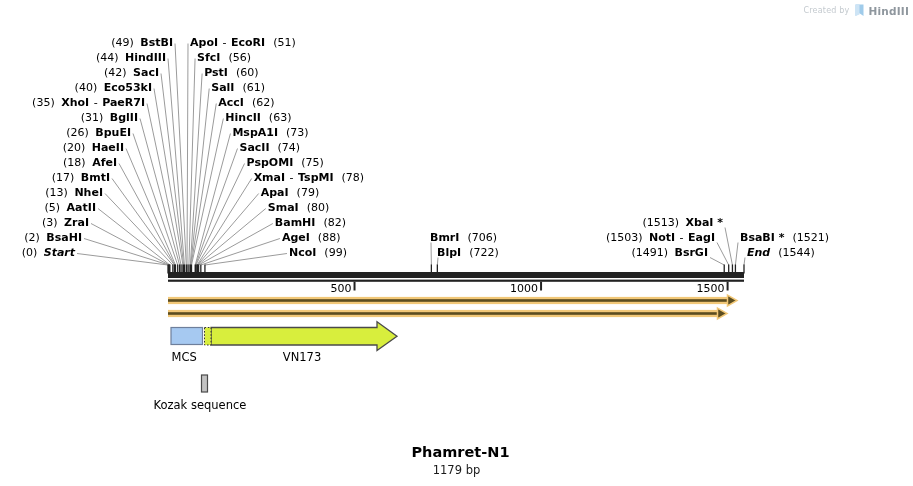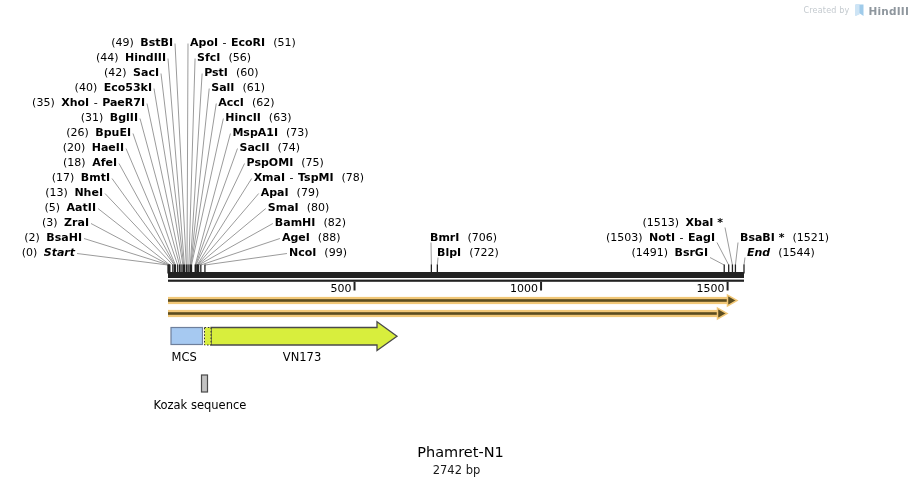--- a/index.html
+++ b/index.html
@@ -2,21 +2,21 @@
 <html><head>
 <meta charset="utf-8">
 <style>
   html,body{margin:0;padding:0;background:#ffffff;}
   .stage{position:relative;width:913px;height:486px;background:#ffffff;overflow:hidden;
          font-family:"DejaVu Sans","Liberation Sans",sans-serif;border-radius:20px;}
   .credit{position:absolute;top:4px;right:4px;display:flex;align-items:center;gap:4px;}
   .credit .created{font-size:8px;color:#c4cacf;letter-spacing:.2px;}
   .credit .brand{font-size:10.5px;color:#8f979e;font-weight:bold;letter-spacing:.2px;}
   .titleblock{position:absolute;left:0;right:0;top:444px;text-align:center;}
-  .titleblock .t{font-size:14.5px;font-weight:normal;color:#000;padding-left:8px;}
+  .titleblock .t{font-size:14.5px;font-weight:bold;color:#000;padding-left:8px;}
   .titleblock .s{font-size:11.5px;color:#1a1a1a;margin-top:3px;}
   svg text{fill:#000;}
 </style>
 </head>
 <body>
 
 <div class="stage">
 
   <div class="credit">
     <span class="created">Created by</span>
@@ -159,15 +159,15 @@
                   L397 336.25 L377 350.6 L377 345
                   L211 345 Z" fill="#d8ee3d" stroke="#4a4a4a" stroke-width="1.3"></path>
       <rect x="204.5" y="327.5" width="6.5" height="17.5" fill="#d8ee3d" stroke="#333" stroke-width="1" stroke-dasharray="1.6,1.7"></rect>
       <text x="302" y="361" text-anchor="middle" font-size="11.5px">VN173</text>
       <rect x="201.5" y="375" width="6" height="17" fill="#c2c2c2" stroke="#4a4a4a" stroke-width="1.2"></rect>
       <text x="153.5" y="409" text-anchor="start" font-size="11.5px">Kozak sequence</text>
     </svg>
 
   <div class="titleblock">
     <div class="t">Phamret-N1</div>
-    <div class="s">2742 bp</div>
+    <div class="s">1179 bp</div>
   </div>
 </div>
 
 </body></html>

